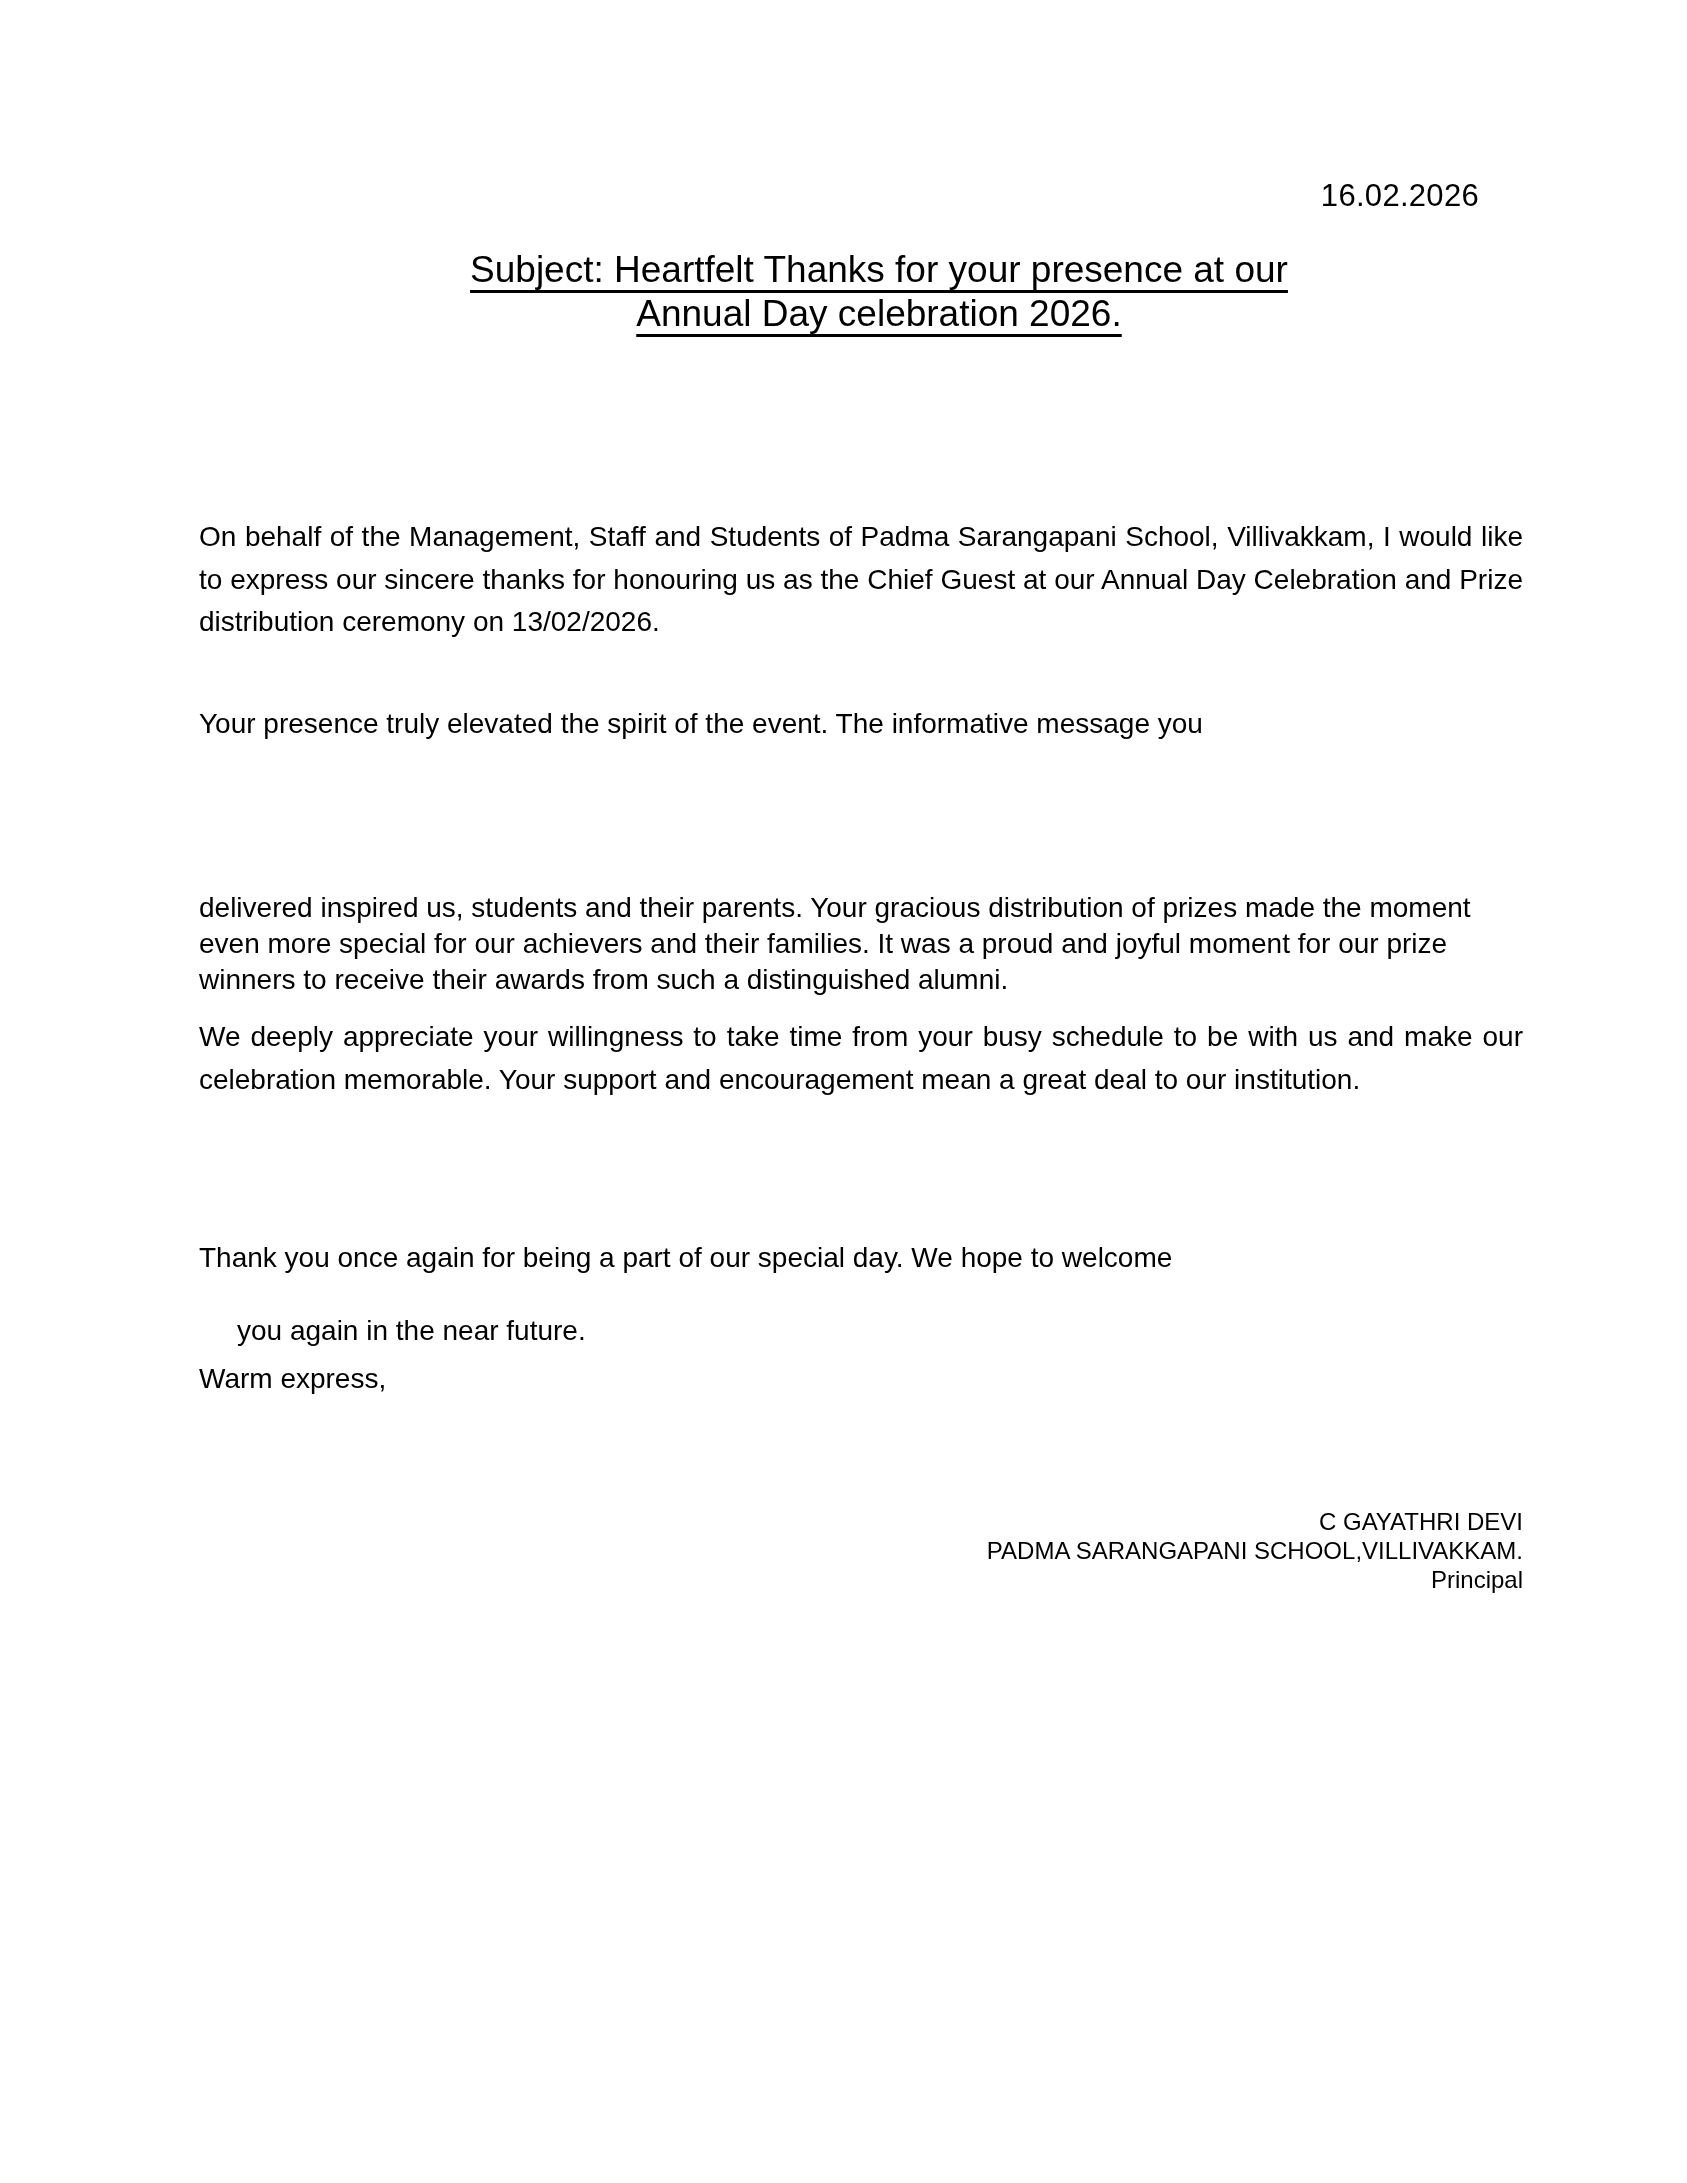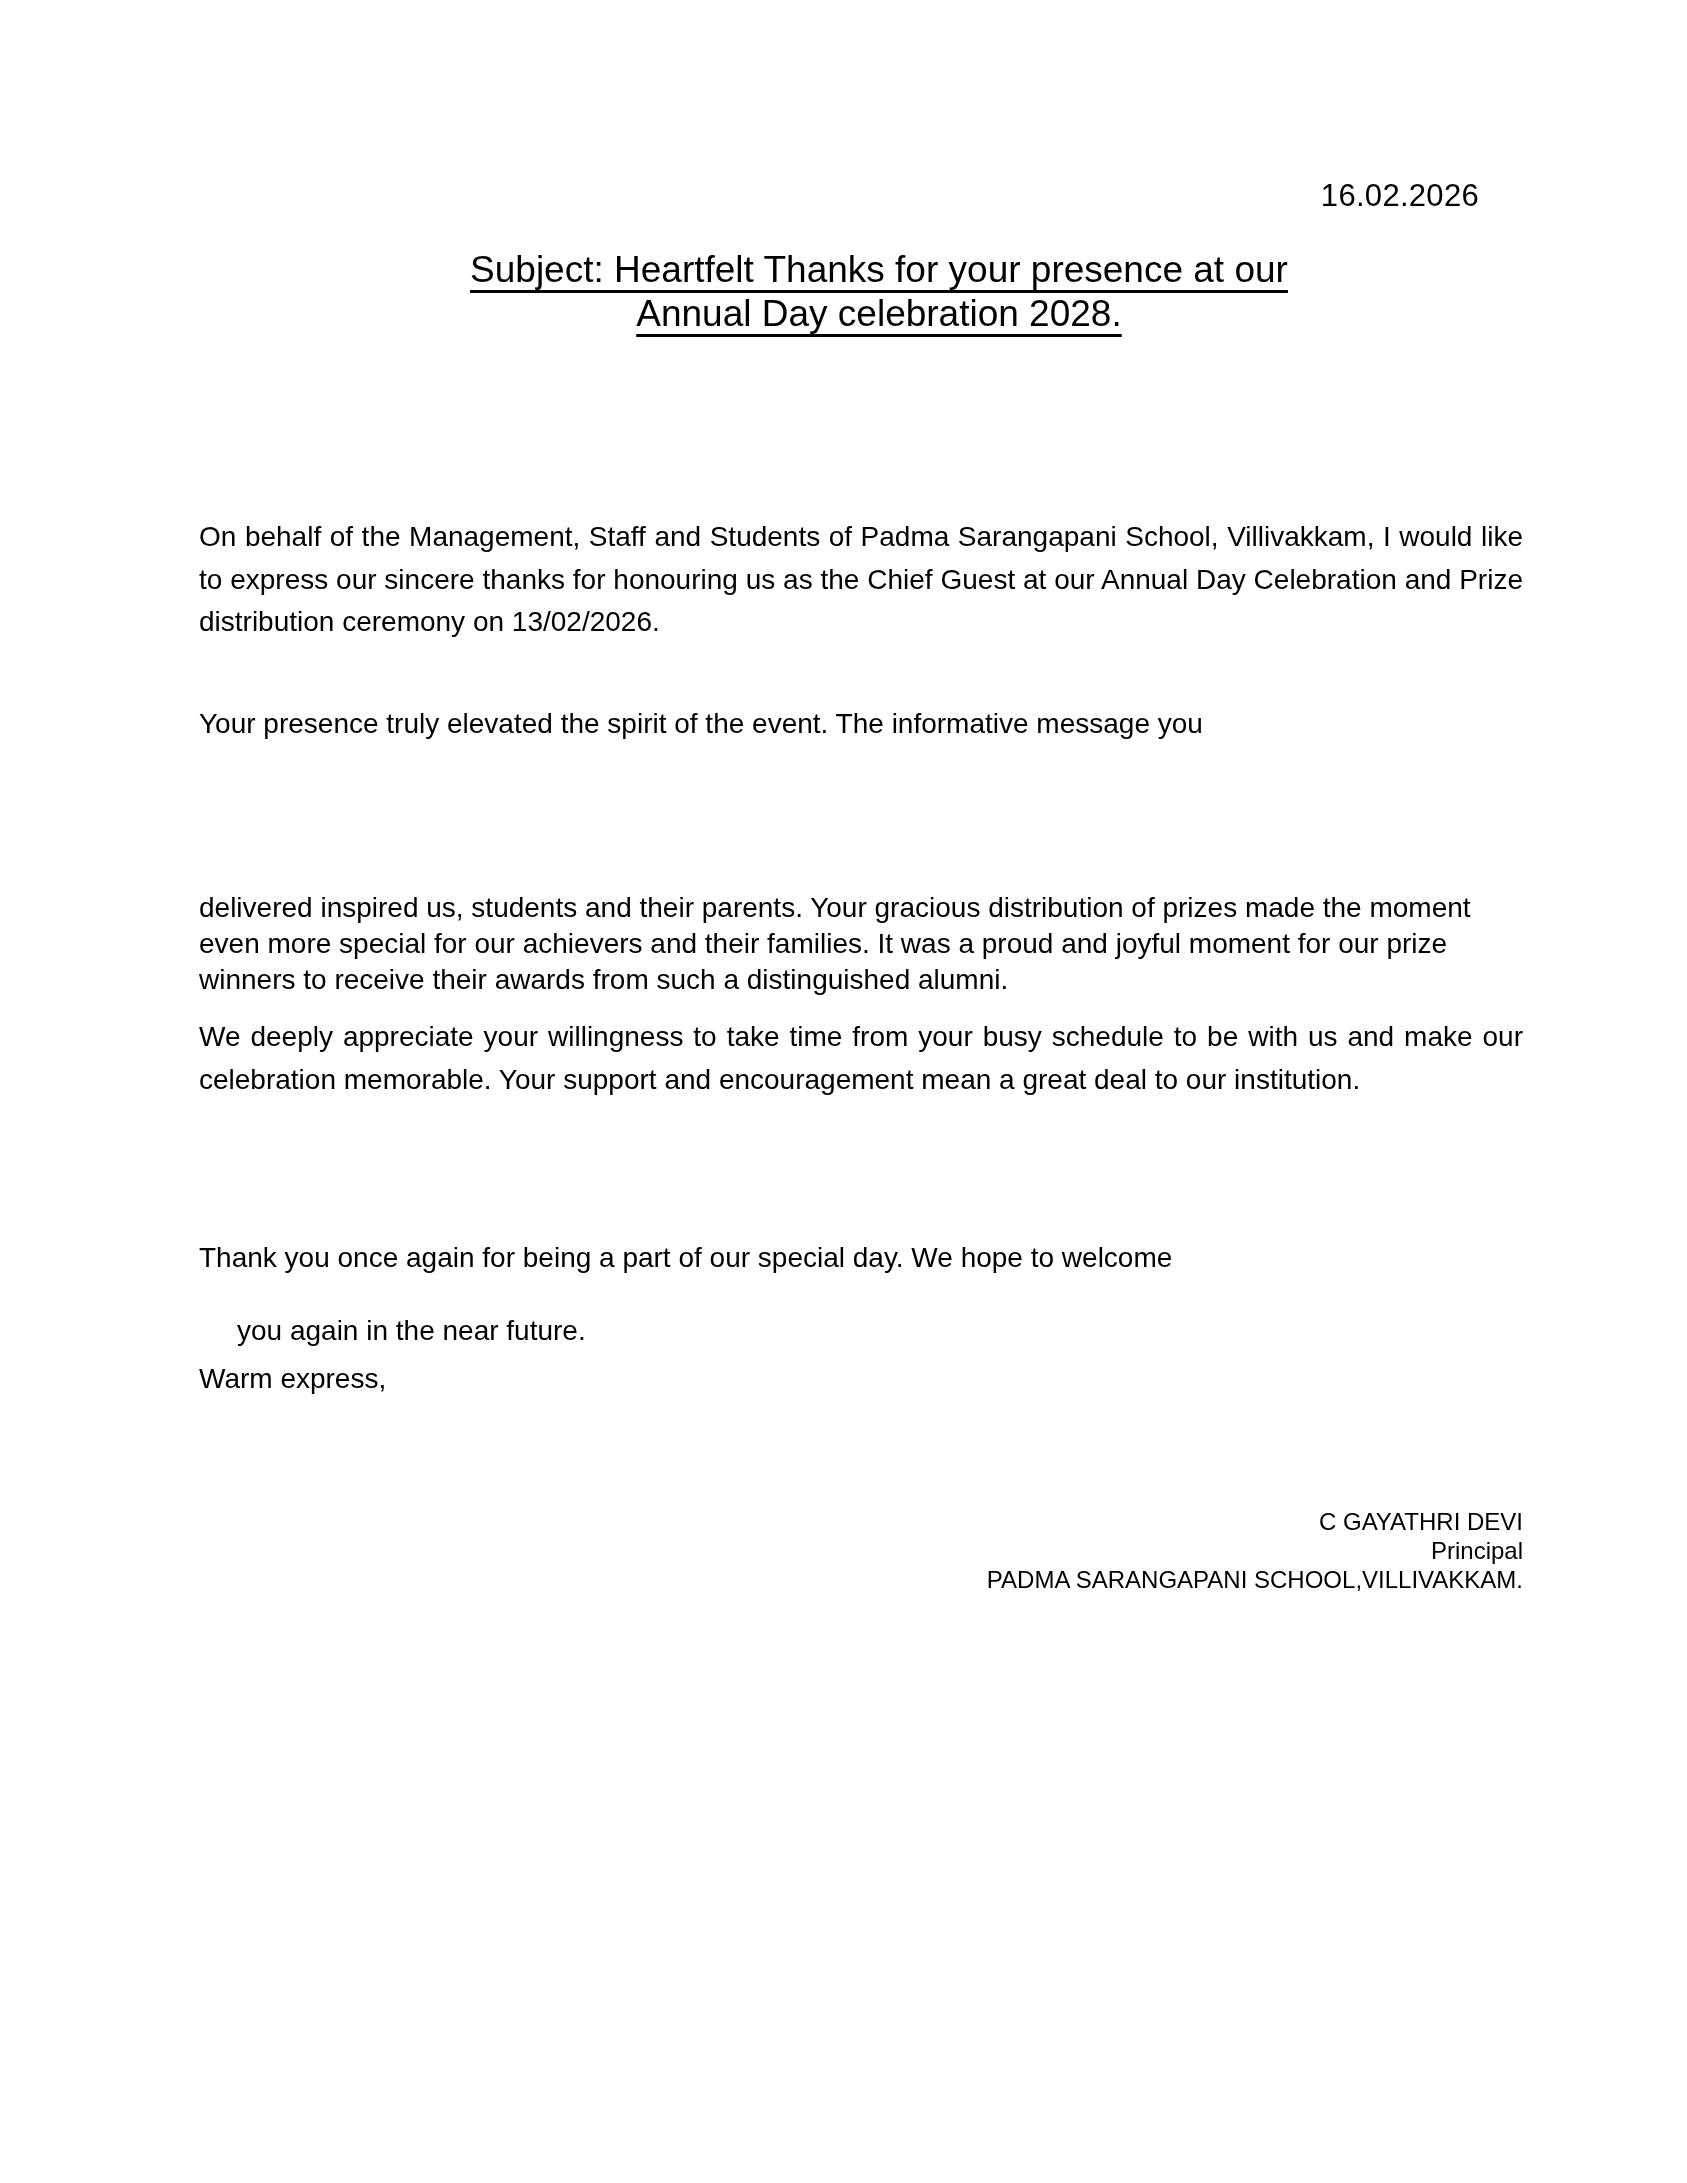--- a/index.html
+++ b/index.html
@@ -98,38 +98,38 @@
 </head>
 <body>
 
 <div class="page">
   <div class="content">
 
     <div class="date-line">16.02.2026</div>
 
     <div class="subject-block">
       <span class="subject-line"><span class="u">Subject: Heartfelt Thanks for your presence at our</span></span>
-      <span class="subject-line"><span class="u">Annual Day celebration 2028.</span></span>
+      <span class="subject-line"><span class="u">Annual Day celebration 2026.</span></span>
     </div>
 
     <div class="body-block p-justify para-1">On behalf of the Management, Staff and Students of Padma Sarangapani School, Villivakkam, I would like to express our sincere thanks for honouring us as the Chief Guest at our Annual Day Celebration and Prize distribution ceremony on 13/02/2026.</div>
 
     <div class="body-block p-left para-2">Your presence truly elevated the spirit of the event. The informative message you</div>
 
     <div class="body-block p-left para-2b">delivered inspired us, students and their parents. Your gracious distribution of prizes made the moment even more special for our achievers and their families. It was a proud and joyful moment for our prize winners to receive their awards from such a distinguished alumni.</div>
 
     <div class="body-block p-justify para-3">We deeply appreciate your willingness to take time from your busy schedule to be with us and make our celebration memorable. Your support and encouragement mean a great deal to our institution.</div>
 
     <div class="body-block p-left para-4">Thank you once again for being a part of our special day. We hope to welcome</div>
 
     <div class="body-block p-left para-4b">you again in the near future.</div>
 
     <div class="body-block p-left para-5">Warm express,</div>
 
     <div class="sign-block">
       <span class="sign-line">C GAYATHRI DEVI</span>
+      <span class="sign-line">PADMA SARANGAPANI SCHOOL,VILLIVAKKAM.</span>
       <span class="sign-line">Principal</span>
-      <span class="sign-line">PADMA SARANGAPANI SCHOOL,VILLIVAKKAM.</span>
     </div>
 
   </div>
 </div>
 
 
 </body></html>

